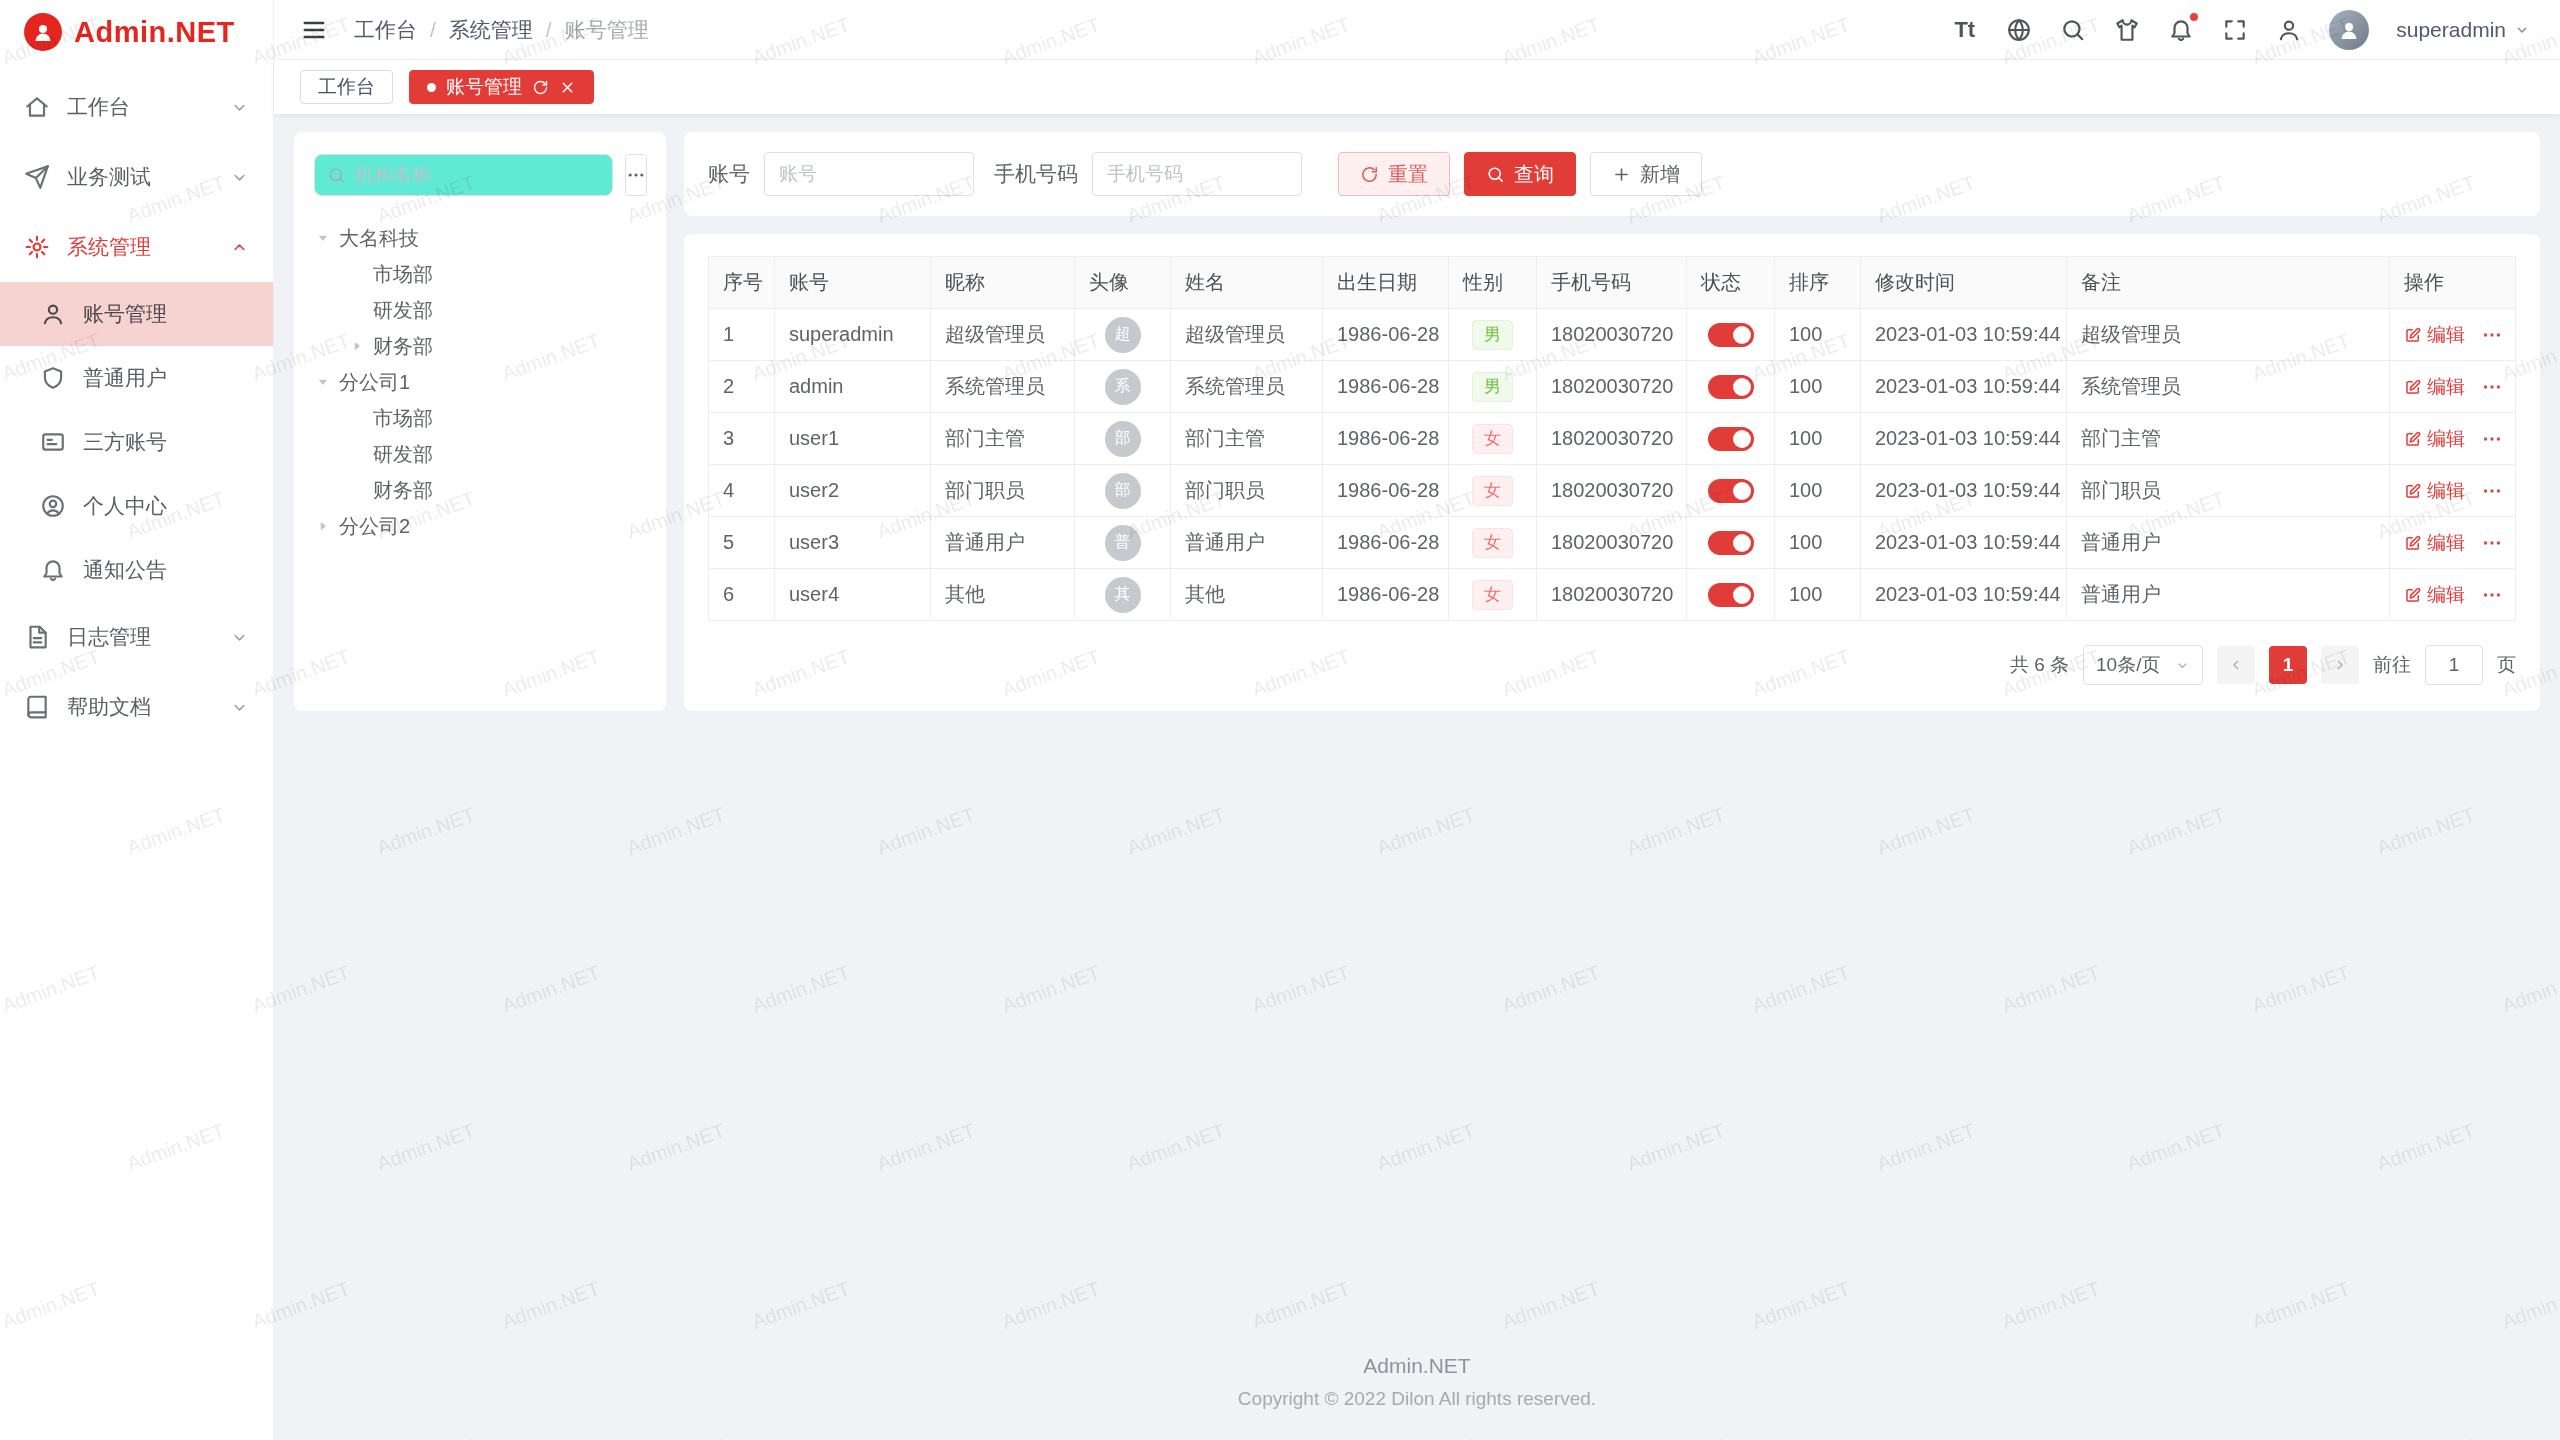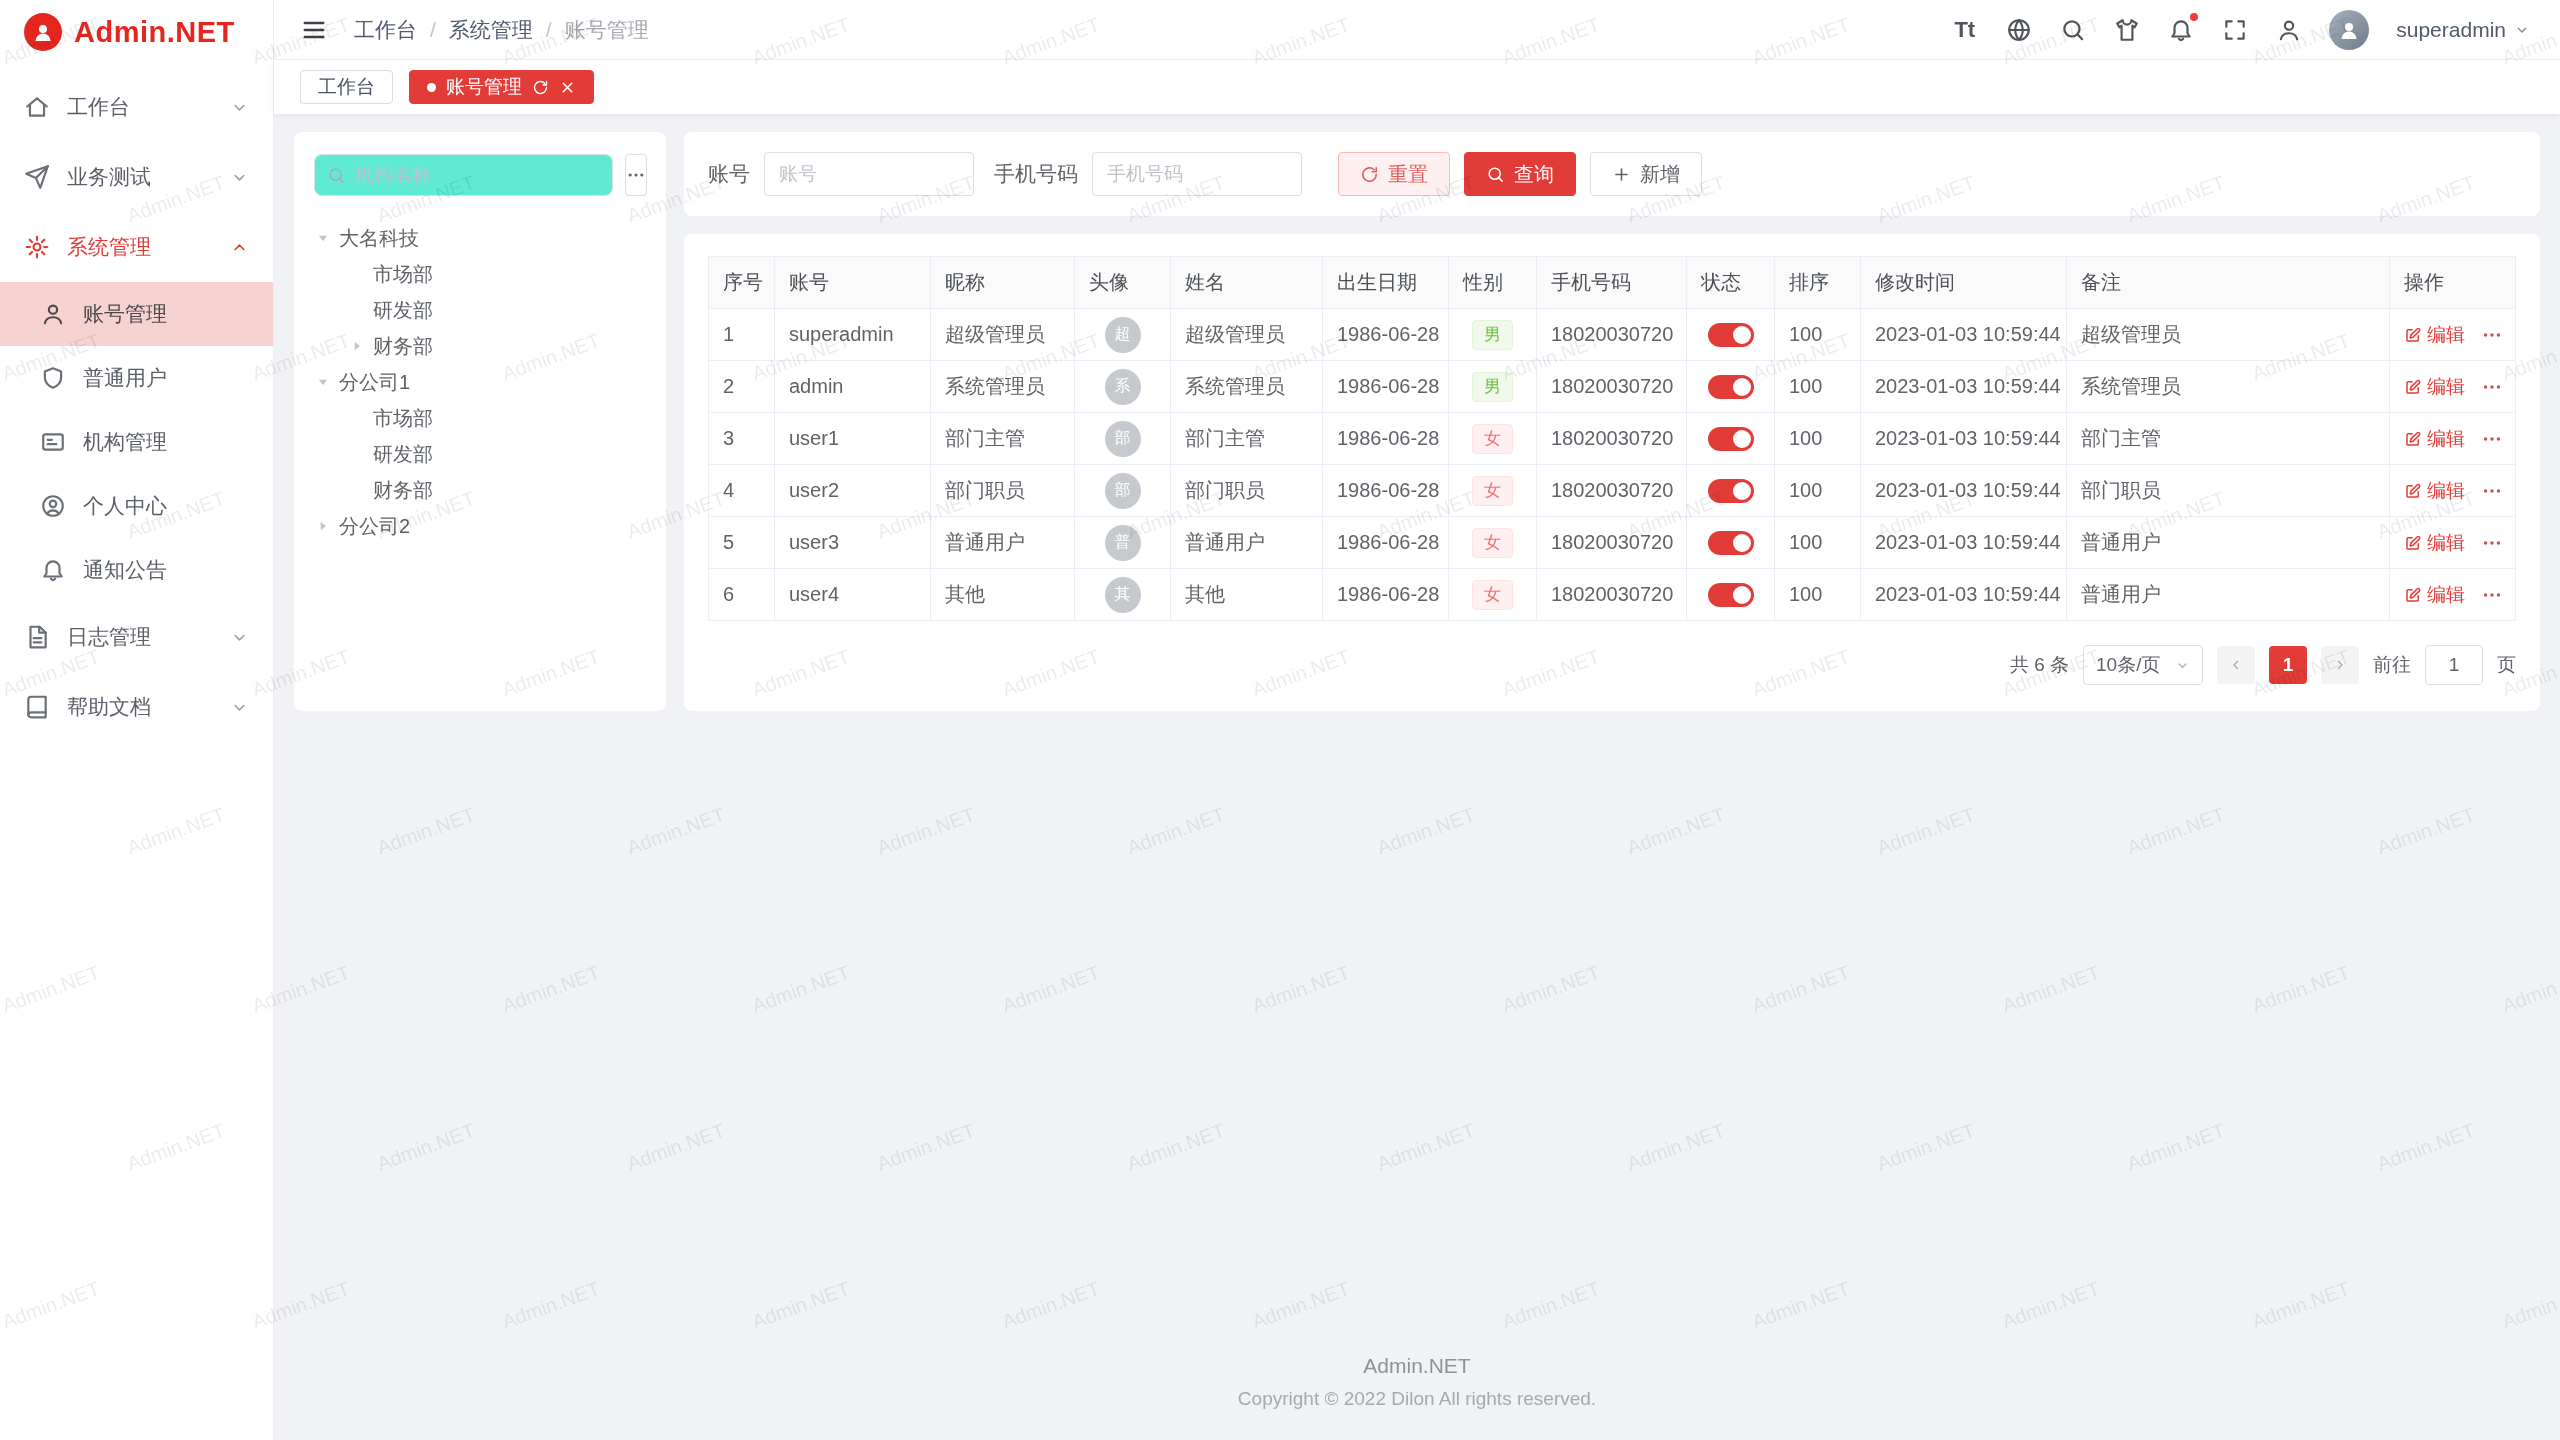--- a/index.html
+++ b/index.html
@@ -322,21 +322,21 @@
               </svg>
             </span>
           <span class="mi-label">普通用户</span>
         </div>
         <div class="menu-item">
           <span class="mi-icon">
               <svg class="ic">
                 <use href="#i-card"></use>
               </svg>
             </span>
-          <span class="mi-label">机构管理</span>
+          <span class="mi-label">三方账号</span>
         </div>
         <div class="menu-item">
           <span class="mi-icon">
               <svg class="ic">
                 <use href="#i-profile"></use>
               </svg>
             </span>
           <span class="mi-label">个人中心</span>
         </div>
         <div class="menu-item">

